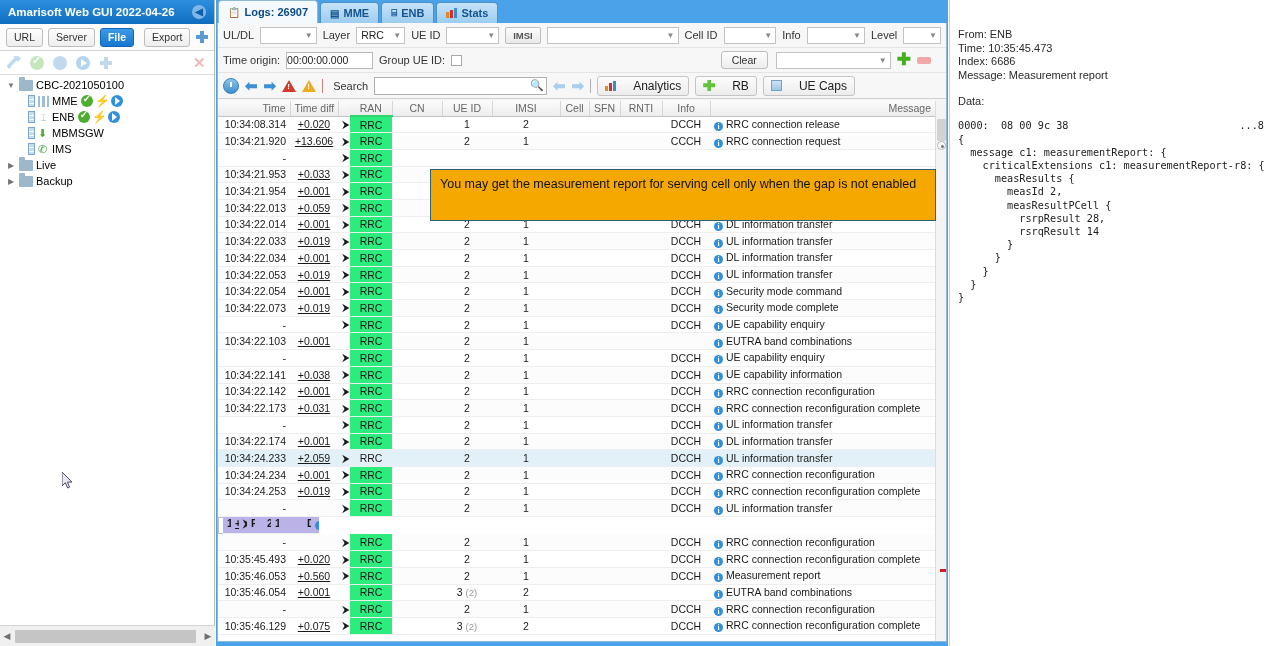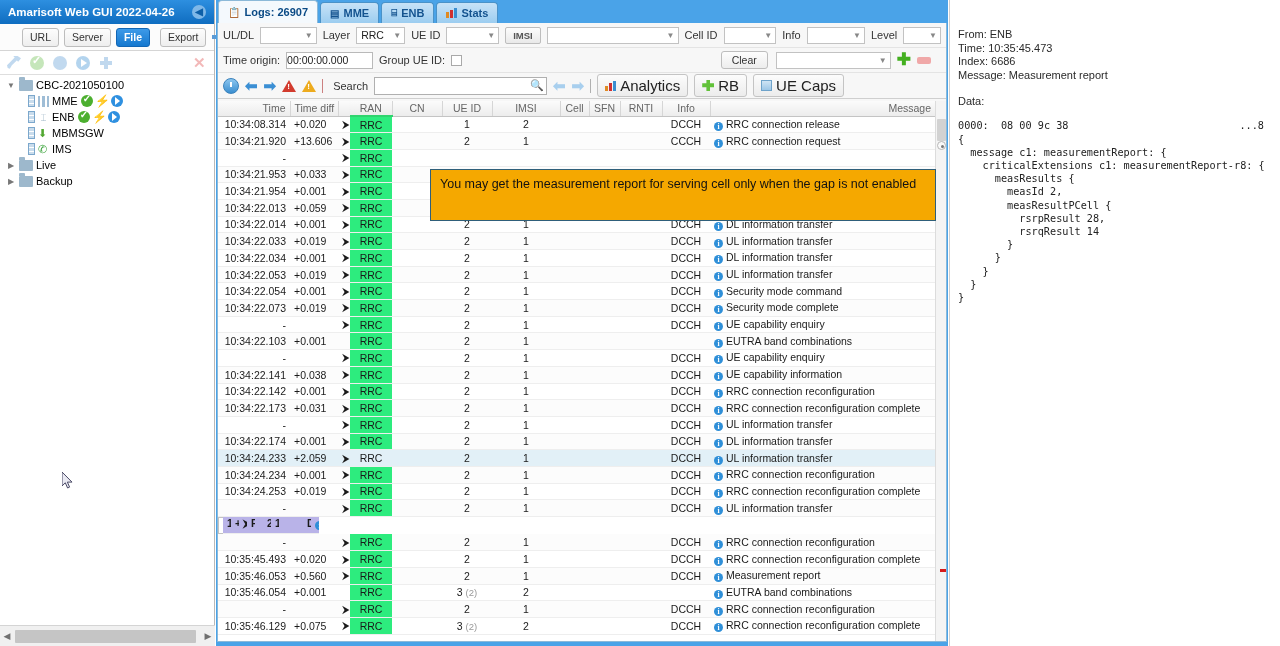--- a/index.html
+++ b/index.html
@@ -27,21 +27,21 @@
   }
   .left-title .t { flex: 1; }
   .collapse-btn {
     width: 14px; height: 14px; border-radius: 50%;
     background: #7fb8e8; color: #0d5fa8; font-size: 10px;
     display: flex; align-items: center; justify-content: center;
     line-height: 1; cursor: pointer;
   }
   .toolbar-row {
     height: 27px; display: flex; align-items: center;
-    padding: 0 22px; gap: 5px;
+    padding: 0 6px; gap: 5px;
     background: #fcfcfc; border-bottom: 1px solid #d5d5d5;
   }
   .btn {
     border: 1px solid #bdbdbd; border-radius: 3px;
     background: linear-gradient(#fdfdfd, #eeeeee);
     padding: 2px 7px; font-size: 10.5px; color: #333;
     cursor: pointer; line-height: 13px; white-space: nowrap;
   }
   .btn.active {
     background: linear-gradient(#3d9ae8, #1578cf);
@@ -234,22 +234,22 @@
   .vbar { width: 1px; height: 14px; background: #cc8080; }
   .vbar2 { width: 1px; height: 14px; background: #b0b0b0; }
   .search-box {
     border: 1px solid #b0b0b0; background: #fff; height: 18px; width: 173px;
     display: flex; align-items: center; padding: 0 3px; position: relative;
   }
   .binoc { position: absolute; right: 2px; font-size: 11px; color: #333; }
   .tb-btn {
     border: 1px solid #c4c4c4; border-radius: 3px;
     background: linear-gradient(#fcfcfc, #ececec);
-    font-size: 15px; color: #222; padding: 2px 7px;
-    display: flex; align-items: center; gap: 4px; cursor: pointer; text-align: center;
+    font-size: 12px; color: #222; padding: 2px 7px;
+    display: flex; align-items: center; gap: 17px; cursor: pointer; text-align: center;
   }
   .bars-ic {
     width: 11px; height: 10px; display: inline-block;
     background: linear-gradient(to top,#e08a22 0 55%,transparent 55%) 0 0/3px 100% no-repeat,
                 linear-gradient(to top,#d03030 0 78%,transparent 78%) 4px 0/3px 100% no-repeat,
                 linear-gradient(to top,#3a8ed0 0 100%,transparent 100%) 8px 0/3px 100% no-repeat;
   }
   .rb-ic {
     width: 12px; height: 11px; display: inline-block; background: #62c23a;
     clip-path: polygon(35% 0,65% 0,65% 30%,100% 30%,100% 65%,65% 65%,65% 100%,35% 100%,35% 65%,0 65%,0 30%,35% 30%);
@@ -277,21 +277,21 @@
   table.logs td {
     height: 16.7px; font-size: 10.5px; color: #1a1a1a;
     border-bottom: 1px solid #eeeeee; padding: 0 4px;
     white-space: nowrap; overflow: hidden;
   }
   tr.row:nth-child(even) td { background: #fcfcfc; }
   tr.row:nth-child(odd) td { background: #ffffff; }
   tr.row.hl td { background: #e2f0f7 !important; }
   tr.row.sel td { background: #b9b3e8 !important; font-weight: bold; }
   td.c-time { text-align: right; width: 72px; }
-  td.c-diff { text-align: left; width: 48px; padding-right: 2px; }
+  td.c-diff { text-align: center; width: 48px; padding-right: 2px; text-decoration: underline; }
   td.c-dir  { width: 12px; text-align: center; color: #5b9bd5; font-size: 9px; }
   td.c-ran  { width: 42px; text-align: center; background: #2dec7e !important;
               color: #222; font-size: 10px; }
   td.c-cn   { width: 50px; text-align: center; }
   td.c-ue   { width: 50px; text-align: center; }
   td.c-imsi { width: 68px; text-align: center; }
   td.c-cell { width: 29px; text-align: center; }
   td.c-sfn  { width: 31px; text-align: center; }
   td.c-rnti { width: 42px; text-align: center; }
   td.c-info { width: 48px; text-align: center; }

